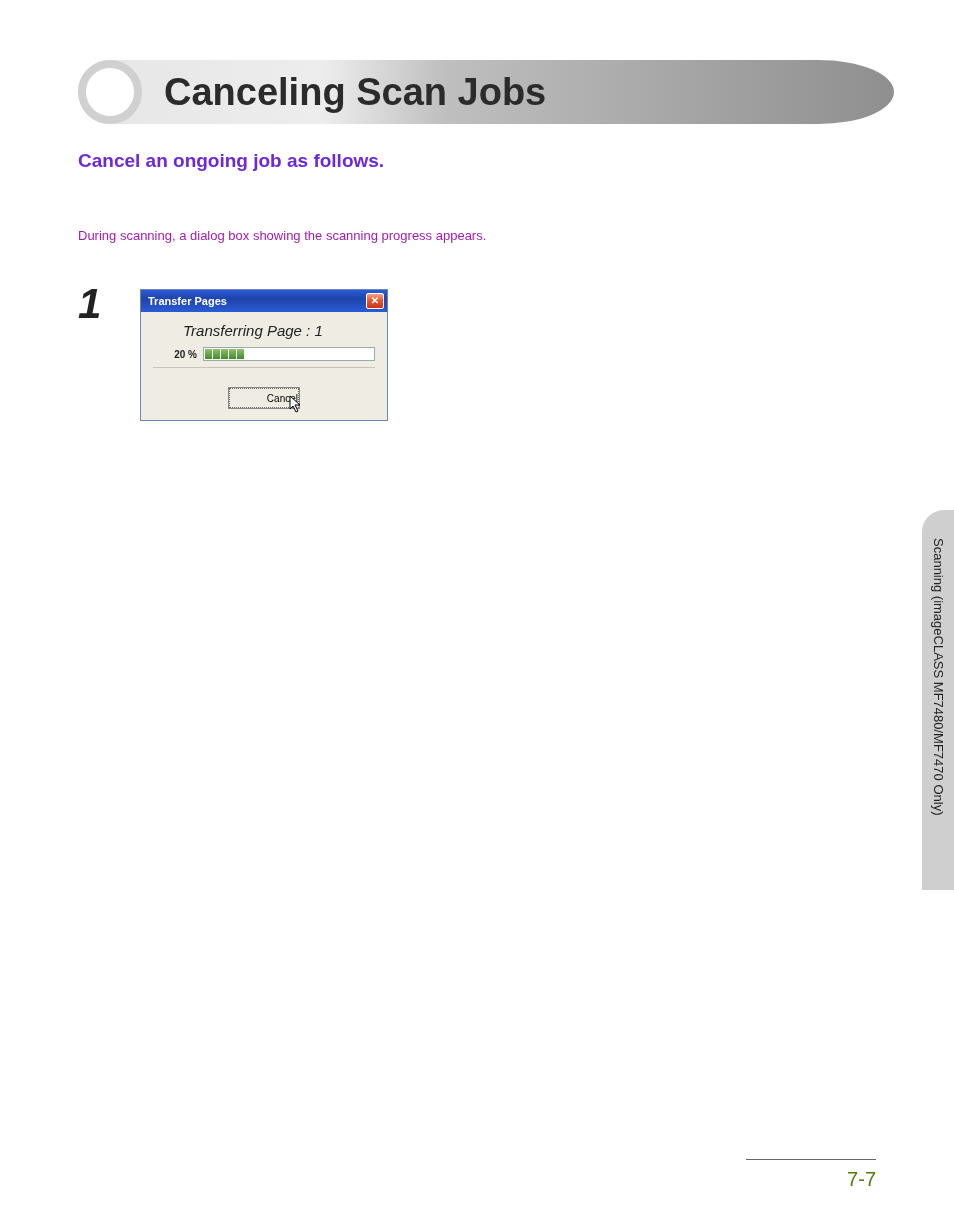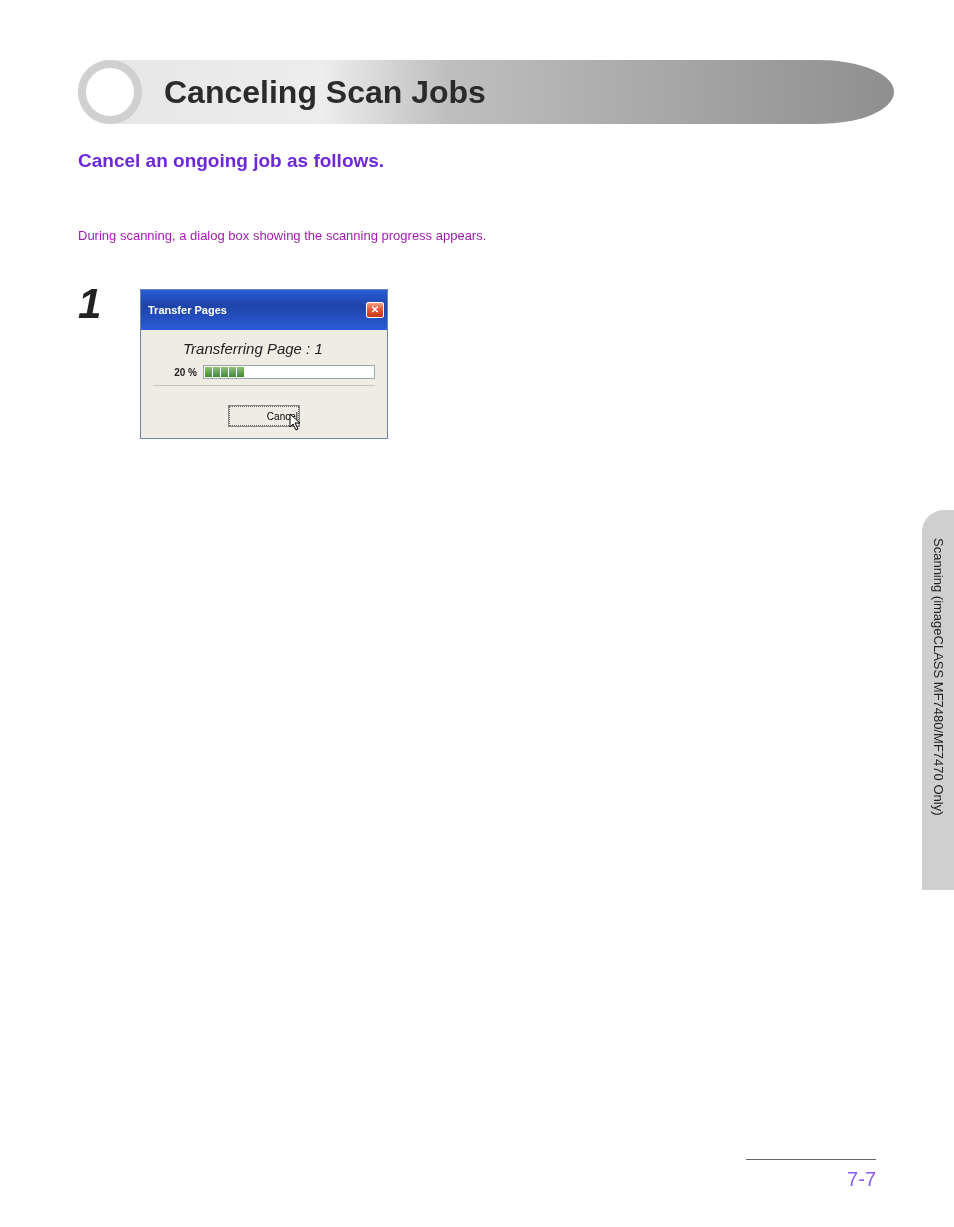--- a/index.html
+++ b/index.html
@@ -15,38 +15,38 @@
     border-top-right-radius: 80px 34px;
     border-bottom-right-radius: 80px 34px;
   }
   .title-circle {
     position: absolute; left: 0; top: 0; width: 64px; height: 64px;
     background: #fff; border: 8px solid #d0d0d0; border-radius: 50%;
   }
   .title-text {
     position: absolute; left: 86px; top: 0; height: 64px;
     display: flex; align-items: center;
-    font-size: 32px; font-weight: 700; color: #2b2b2b;
+    font-size: 38px; font-weight: 700; color: #2b2b2b;
   }
 
   .intro { font-size: 19px; font-weight: 700; color: #6d28d9; margin-bottom: 56px; }
   .section-h { font-size: 26px; font-weight: 800; color: #222; margin-bottom: 16px; letter-spacing: 0.2px; }
   .body-text { font-size: 13px; color: #a21caf; margin-bottom: 46px; }
 
   .step-row { display: flex; align-items: flex-start; gap: 28px; }
   .step-num { font-size: 42px; font-weight: 800; font-style: italic; color: #222; line-height: 1; margin-top: -6px; width: 34px; }
 
   
   .dialog {
     width: 248px; background: #efece4;
     border: 1px solid #6a87b2;
     font-family: Tahoma, Arial, sans-serif;
   }
   .dlg-titlebar {
-    height: 40px;
+    height: 22px;
     background: linear-gradient(#2a5bd7, #1e44a8 40%, #2a5bd7);
     display: flex; align-items: center; justify-content: space-between;
     padding: 0 3px 0 7px;
   }
   .dlg-title { color: #fff; font-size: 11px; font-weight: 700; }
   .dlg-close {
     width: 18px; height: 16px;
     background: linear-gradient(#f7a489, #e85d3c 40%, #c93415);
     border: 1px solid #fff; border-radius: 2px;
     display: flex; align-items: center; justify-content: center;
@@ -88,21 +88,21 @@
     font-size: 13px; color: #222; display: flex; align-items: center; justify-content: flex-start;
   }
 
   
   .footer {
     position: absolute; right: 78px; bottom: 36px; text-align: right;
   }
   .footer-rule {
     width: 130px; height: 1px; background: #666; margin-left: auto; margin-bottom: 8px;
   }
-  .footer-text { font-size: 20px; color: #8b5cf6; }
+  .footer-text { font-size: 20px; color: #4d7c0f; }
 </style>
 </head>
 <body>
 
 <div class="page">
 
   <div class="title-bar">
     <div class="title-pill"></div>
     <div class="title-circle"></div>
     <div class="title-text">Canceling Scan Jobs</div>

